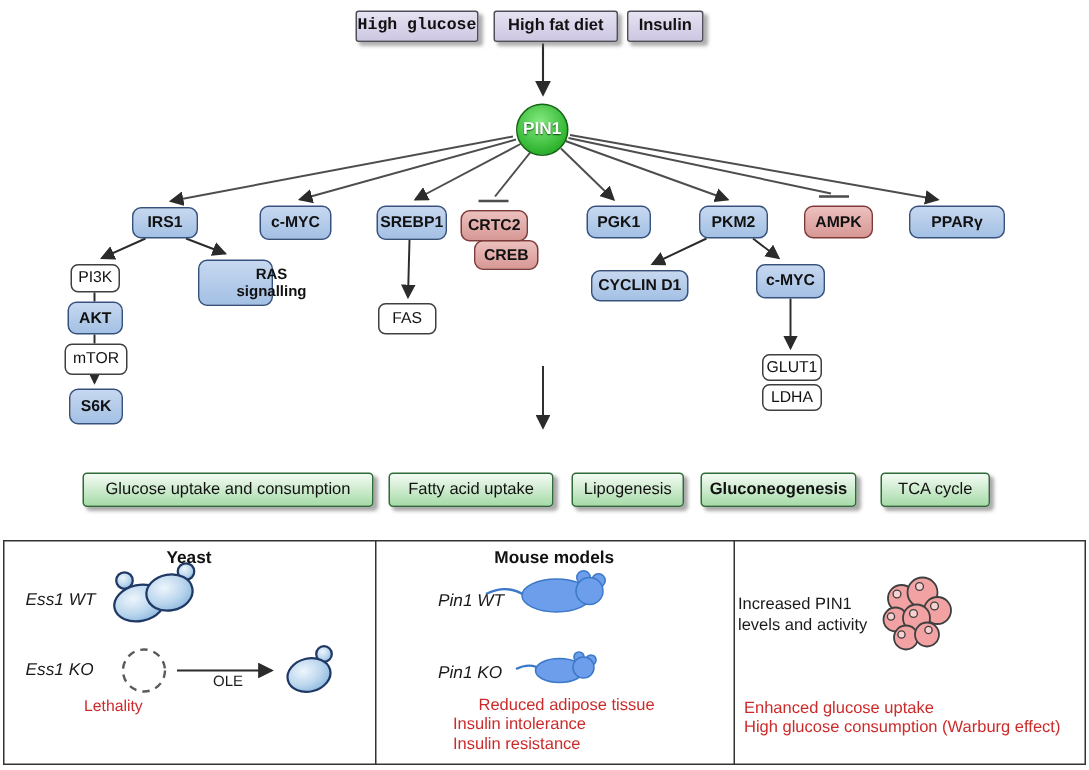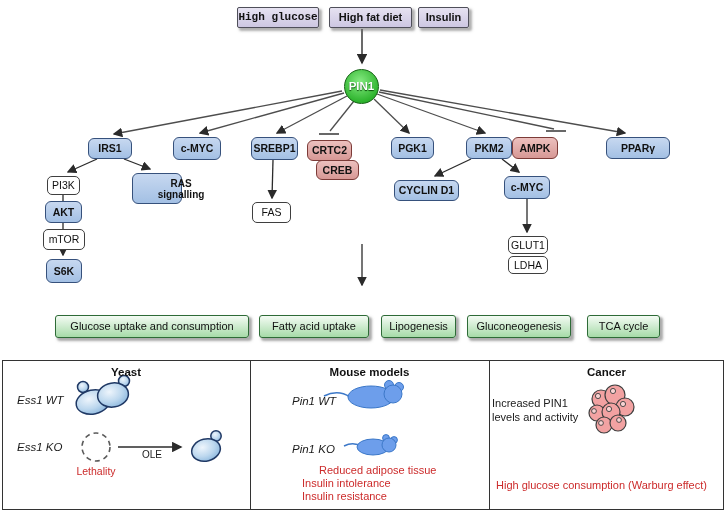--- a/index.html
+++ b/index.html
@@ -168,54 +168,54 @@
 
   <div class="node hub" style="left:344px;top:69px;width:35px;height:35px;">PIN1</div>
 
   <div class="node blue" style="left:88px;top:138px;width:44px;height:21px;">IRS1</div>
   <div class="node blue" style="left:173px;top:137px;width:48px;height:23px;">c-MYC</div>
   <div class="node blue" style="left:251px;top:137px;width:47px;height:23px;">SREBP1</div>
   <div class="node pink" style="left:307px;top:140px;width:45px;height:21px;z-index:1;">CRTC2</div>
   <div class="node pink" style="left:316px;top:160px;width:43px;height:20px;z-index:2;">CREB</div>
   <div class="node blue" style="left:391px;top:137px;width:43px;height:22px;">PGK1</div>
   <div class="node blue" style="left:466px;top:137px;width:46px;height:22px;">PKM2</div>
-  <div class="node pink" style="left:512px;top:137px;width:46px;height:22px;">AMPK</div>
+  <div class="node pink" style="left:536px;top:137px;width:46px;height:22px;">AMPK</div>
   <div class="node blue" style="left:606px;top:137px;width:64px;height:22px;">PPARγ</div>
 
   <div class="node white-box" style="left:47px;top:176px;width:33px;height:19px;">PI3K</div>
   <div class="node blue small-label" style="left:132px;top:173px;width:28px;height:31px;padding-left:48px;">RAS signalling</div>
   <div class="node blue" style="left:45px;top:201px;width:37px;height:22px;">AKT</div>
   <div class="node white-box" style="left:43px;top:229px;width:42px;height:21px;">mTOR</div>
   <div class="node blue" style="left:46px;top:259px;width:36px;height:24px;">S6K</div>
   <div class="node white-box" style="left:252px;top:202px;width:39px;height:21px;">FAS</div>
   <div class="node blue" style="left:394px;top:180px;width:65px;height:21px;">CYCLIN D1</div>
   <div class="node blue" style="left:504px;top:176px;width:46px;height:23px;">c-MYC</div>
   <div class="node white-box" style="left:508px;top:236px;width:40px;height:18px;">GLUT1</div>
   <div class="node white-box" style="left:508px;top:256px;width:40px;height:18px;">LDHA</div>
 
   <div class="node green-box" style="left:55px;top:315px;width:194px;height:23px;">Glucose uptake and consumption</div>
   <div class="node green-box" style="left:259px;top:315px;width:110px;height:23px;">Fatty acid uptake</div>
   <div class="node green-box" style="left:381px;top:315px;width:75px;height:23px;">Lipogenesis</div>
-  <div class="node green-box" style="left:467px;top:315px;width:104px;height:23px;">Gluconeogenesis</div>
+  <div class="node green-box" style="left:467px;top:315px;width:104px;height:23px;font-weight:bold;">Gluconeogenesis</div>
   <div class="node green-box" style="left:587px;top:315px;width:73px;height:23px;">TCA cycle</div>
 
   <div class="panel-box"></div>
   <div class="vdiv" style="left:250px;"></div>
   <div class="vdiv" style="left:489px;"></div>
 
   <div class="panel-title" style="left:2px;top:366px;width:248px;">Yeast</div>
   <div class="italic-label" style="left:17px;top:394px;">Ess1 WT</div>
   <div class="italic-label" style="left:17px;top:441px;">Ess1 KO</div>
   <div class="tiny-note" style="left:133px;top:449px;width:38px;">OLE</div>
-  <div class="red-text" style="left:56px;top:465px;width:80px;text-align:center;font-size:10.5px;">Lethality</div>
+  <div class="red-text" style="left:56px;top:465px;width:80px;text-align:left;font-size:10.5px;">Lethality</div>
 
   <div class="panel-title" style="left:250px;top:366px;width:239px;">Mouse models</div>
   <div class="italic-label" style="left:292px;top:395px;">Pin1 WT</div>
   <div class="italic-label" style="left:292px;top:443px;">Pin1 KO</div>
   <div class="red-text" style="left:303px;top:464px;margin-left:16px;">Reduced adipose tissue</div>
   <div class="red-text" style="left:302px;top:477px;">Insulin intolerance</div>
   <div class="red-text" style="left:302px;top:490px;">Insulin resistance</div>
 
-  <div class="panel-title" style="left:489px;top:366px;width:235px;">Cancer</div>
   <div class="black-note" style="left:492px;top:397px;width:98px;">Increased PIN1 levels and activity</div>
+  <div class="red-text" style="left:496px;top:466px;">Enhanced glucose uptake</div>
   <div class="red-text" style="left:496px;top:479px;">High glucose consumption (Warburg effect)</div>
 
 </div>
 
 </body></html>

